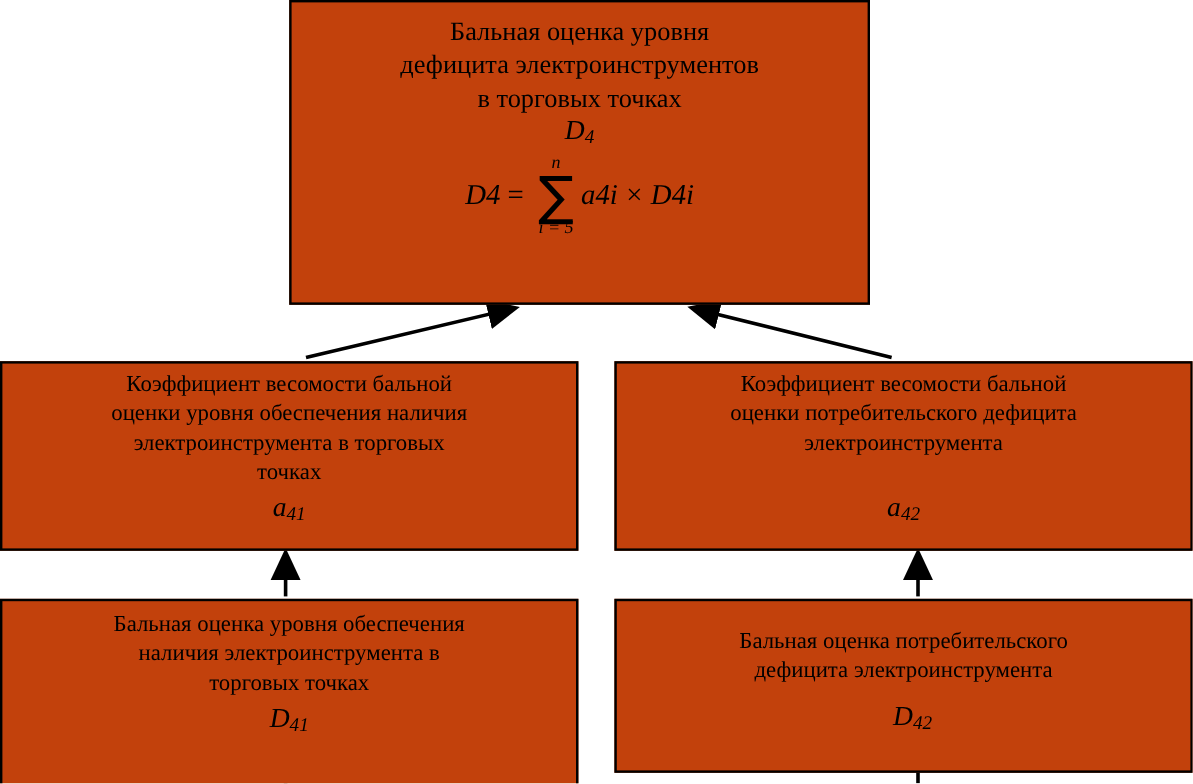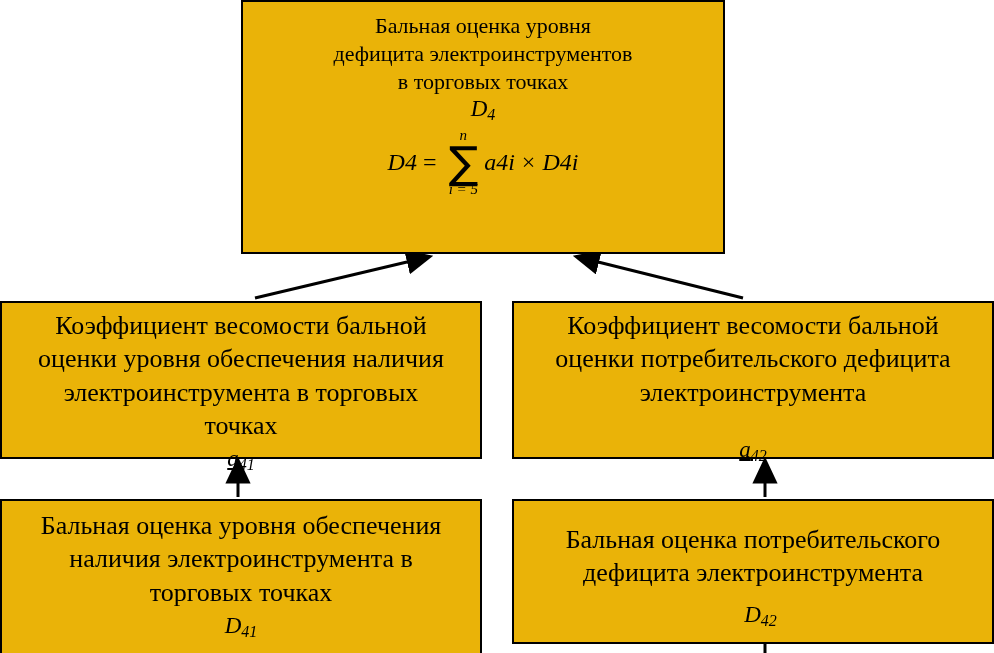--- a/index.html
+++ b/index.html
@@ -12,30 +12,30 @@
     width: 994px;
     height: 653px;
     background: #ffffff;
     font-family: "Liberation Serif", serif;
     color: #000000;
     overflow: hidden;
   }
   .box {
     position: absolute;
     border: 2px solid #000000;
-    background: #eab308;
+    background: #c2410c;
     box-sizing: border-box;
     display: flex;
     flex-direction: column;
     align-items: center;
     justify-content: flex-start;
     text-align: center;
   }
   .box-text {
-    font-size: 26px;
+    font-size: 19px;
     line-height: 1.28;
     padding: 0 8px;
     white-space: pre-line;
   }
   .symbol {
     font-style: italic;
     font-size: 23px;
     line-height: 1.1;
   }
   .symbol .sub {
@@ -104,21 +104,21 @@
     height: 159px;
     padding-top: 8px;
   }
   #box-bot-right {
     left: 512px;
     top: 499px;
     width: 482px;
     height: 145px;
     padding-top: 22px;
   }
-  #box-mid-left .mid-sym, #box-mid-right .mid-sym { margin-top: 4px; text-decoration: underline; }
+  #box-mid-left .mid-sym, #box-mid-right .mid-sym { margin-top: 4px; }
   #box-bot-left .bot-sym, #box-bot-right .bot-sym { margin-top: 4px; }
 
   svg.arrows {
     position: absolute;
     left: 0;
     top: 0;
     width: 994px;
     height: 653px;
     pointer-events: none;
   }

